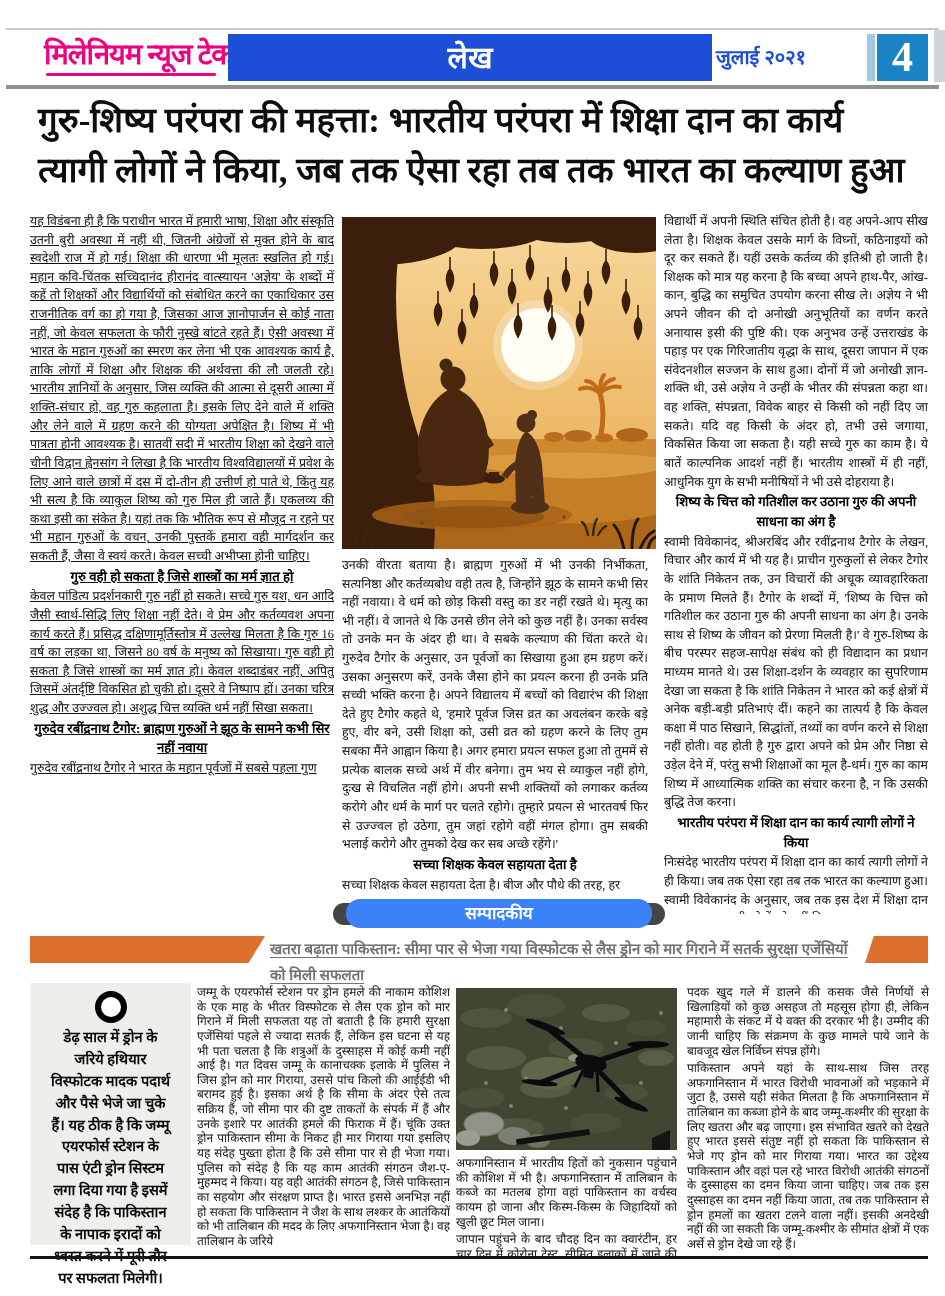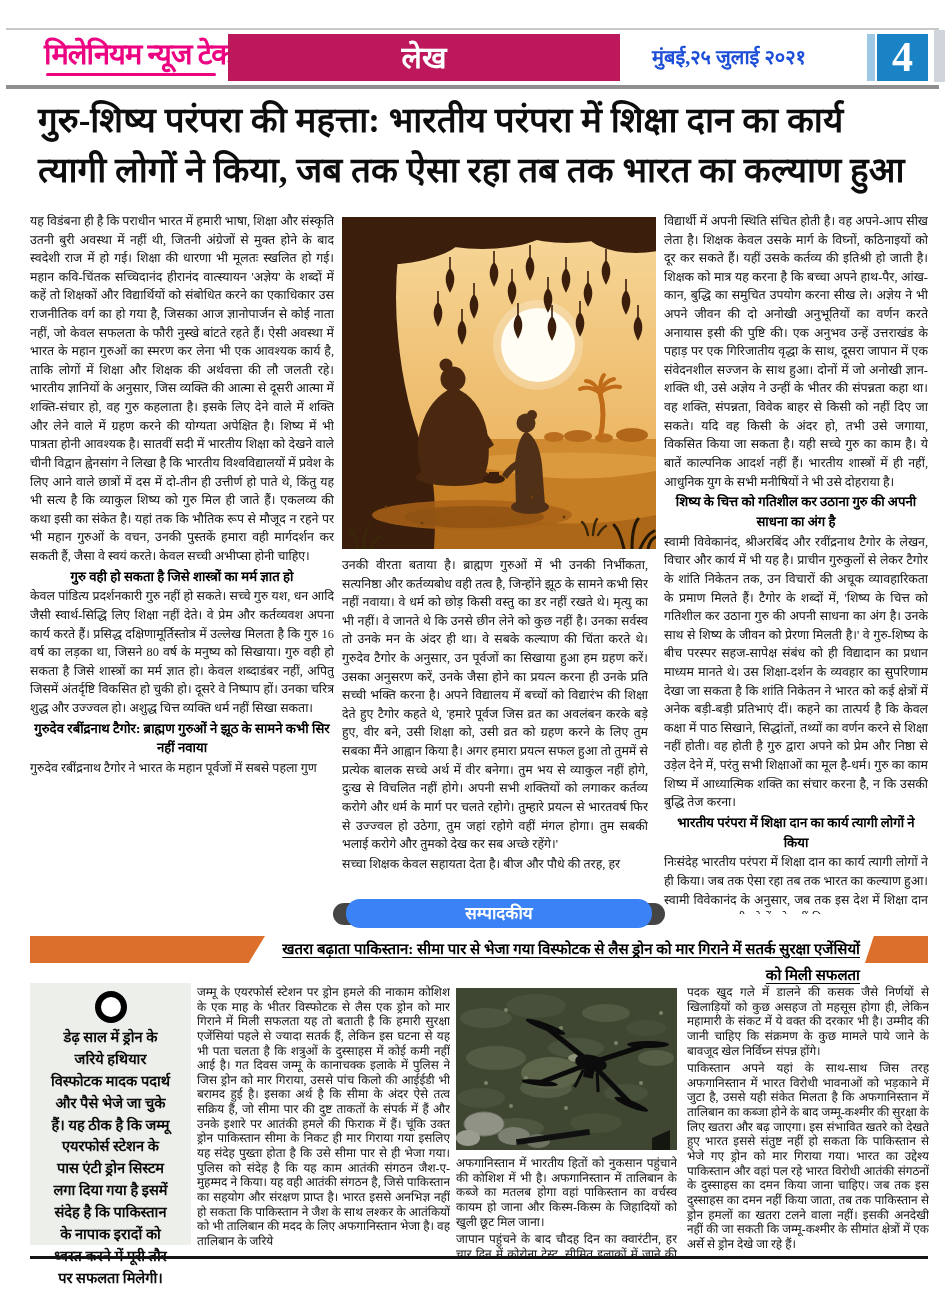--- a/index.html
+++ b/index.html
@@ -5,56 +5,56 @@
   html,body{margin:0;padding:0;background:#ffffff;}
   .page{position:relative;width:945px;height:1296px;margin:0 auto;background:#fff;
         font-family:"Liberation Serif","DejaVu Serif",serif;color:#1a1a1a;overflow:hidden;}
   .frame-top{position:absolute;left:6px;top:28px;width:933px;height:2px;background:#c9c9c9;}
   .edge-right{position:absolute;left:934px;top:30px;width:11px;height:52px;background:#cfd5da;}
 
   
   .masthead{position:absolute;left:44px;top:40px;font-size:29px;font-weight:bold;color:#ec0382;
             letter-spacing:-1px;line-height:1;white-space:nowrap;}
   .masthead-underline{position:absolute;left:46px;top:73px;width:170px;height:3px;background:#ec0382;border-radius:2px;}
-  .section-band{position:absolute;left:228px;top:34px;width:392px;height:47px;background:#be185d;}
+  .section-band{position:absolute;left:228px;top:34px;width:484px;height:47px;background:#1d4ed8;}
   .section-label{display:block;color:#fff;font-size:30px;font-weight:bold;line-height:47px;text-align:center;}
   .date-line{position:absolute;left:632px;top:34px;width:194px;height:47px;font-size:20px;font-weight:bold;
              text-align:center;line-height:47px;color:#1d4ed8;white-space:nowrap;}
   .pageno-stripe{position:absolute;left:867px;top:34px;width:8px;height:47px;background:#9fc8e4;}
   .pageno{position:absolute;left:877px;top:34px;width:51px;height:47px;background:#1a83c5;color:#fff;
           font-size:42px;font-weight:bold;text-align:center;line-height:47px;}
   .header-rule{position:absolute;left:6px;top:85px;width:933px;height:4px;background:#8f8f8f;}
 
   
   .headline{position:absolute;left:38px;top:96px;width:868px;text-align:left;font-weight:bold;
             font-size:35px;line-height:1.42;color:#0d0d0d;}
 
   
   .bodycol{position:absolute;font-size:12.4px;line-height:1.5;text-align:justify;overflow:hidden;color:#141414;}
   .bodycol p{margin:0 0 1px 0;}
   .sub{font-weight:bold;font-size:13.2px;margin:3px 0 2px 0;text-align:center;color:#000;}
-  .colL{left:30px;top:212px;width:304px;height:702px;}
+  .colL{left:30px;top:212px;width:304px;height:702px;text-decoration:underline;}
   .colM{left:342px;top:556px;width:306px;height:346px;}
   .colR{left:664px;top:212px;width:264px;height:702px;}
   .illus{position:absolute;left:342px;top:217px;width:314px;height:332px;}
   .illus svg{display:block;}
 
   
   .edit-band-bg{position:absolute;left:333px;top:903px;width:332px;height:22px;background:#454545;border-radius:11px;}
   .edit-band{position:absolute;left:346px;top:899px;width:306px;height:29px;background:#3b82f6;border-radius:14px;
              color:#fff;font-weight:bold;font-size:17px;line-height:29px;text-align:center;}
 
   
   .bh-bar{position:absolute;left:30px;top:936px;width:898px;height:27px;}
   .bh-left{position:absolute;left:0;top:0;width:235px;height:27px;background:#dd6f2d;
            clip-path:polygon(0 0,100% 0,93% 100%,0 100%);}
   .bh-right{position:absolute;right:0;top:0;width:63px;height:27px;background:#dd6f2d;
             clip-path:polygon(14% 0,100% 0,100% 100%,0 100%);}
-  .bh-text{position:absolute;left:240px;right:68px;top:0;height:27px;line-height:26px;text-align:right;
-           font-weight:bold;font-size:15px;color:#000000;text-decoration:underline;text-underline-offset:3px;}
+  .bh-text{position:absolute;left:240px;right:68px;top:0;height:27px;line-height:26px;text-align:left;
+           font-weight:bold;font-size:15px;color:#737373;text-decoration:underline;text-underline-offset:3px;}
 
   
   .quote-box{position:absolute;left:30px;top:983px;width:161px;height:262px;background:#edefeb;}
   .quote-dot{width:20px;height:20px;border:6px solid #000;border-radius:50%;background:#fff;margin:8px auto 4px auto;}
   .quote-text{font-size:14.6px;font-weight:bold;text-align:center;line-height:1.5;padding:0 20px;color:#0b0b0b;}
 
   .bcol{position:absolute;font-size:11.9px;line-height:1.23;text-align:justify;overflow:hidden;color:#141414;}
   .bcol p{margin:0 0 3px 0;}
   .bcol1{left:197px;top:985px;width:253px;height:268px;}
   .bphoto{position:absolute;left:456px;top:988px;width:221px;height:162px;}
@@ -178,20 +178,21 @@
         <circle cx="190" cy="280" r="1.5"></circle>
           <circle cx="222" cy="300" r="1.5"></circle>
           <circle cx="80" cy="306" r="1.5"></circle>
           <circle cx="44" cy="290" r="1.5"></circle>
       </g>
     </svg>
   </div>
 
   <div class="bodycol colM">
     <p>उनकी वीरता बताया है। ब्राह्मण गुरुओं में भी उनकी निर्भीकता, सत्यनिष्ठा और कर्तव्यबोध वही तत्व है, जिन्होंने झूठ के सामने कभी सिर नहीं नवाया। वे धर्म को छोड़ किसी वस्तु का डर नहीं रखते थे। मृत्यु का भी नहीं। वे जानते थे कि उनसे छीन लेने को कुछ नहीं है। उनका सर्वस्व तो उनके मन के अंदर ही था। वे सबके कल्याण की चिंता करते थे। गुरुदेव टैगोर के अनुसार, उन पूर्वजों का सिखाया हुआ हम ग्रहण करें। उसका अनुसरण करें, उनके जैसा होने का प्रयत्न करना ही उनके प्रति सच्ची भक्ति करना है। अपने विद्यालय में बच्चों को विद्यारंभ की शिक्षा देते हुए टैगोर कहते थे, 'हमारे पूर्वज जिस व्रत का अवलंबन करके बड़े हुए, वीर बने, उसी शिक्षा को, उसी व्रत को ग्रहण करने के लिए तुम सबका मैंने आह्वान किया है। अगर हमारा प्रयत्न सफल हुआ तो तुममें से प्रत्येक बालक सच्चे अर्थ में वीर बनेगा। तुम भय से व्याकुल नहीं होगे, दुःख से विचलित नहीं होगे। अपनी सभी शक्तियों को लगाकर कर्तव्य करोगे और धर्म के मार्ग पर चलते रहोगे। तुम्हारे प्रयत्न से भारतवर्ष फिर से उज्ज्वल हो उठेगा, तुम जहां रहोगे वहीं मंगल होगा। तुम सबकी भलाई करोगे और तुमको देख कर सब अच्छे रहेंगे।'</p>
+    <p class="sub">सच्चा शिक्षक केवल सहायता देता है</p>
     <p>सच्चा शिक्षक केवल सहायता देता है। बीज और पौधे की तरह, हर</p>
   </div>
 
   <div class="bodycol colR">
     <p>विद्यार्थी में अपनी स्थिति संचित होती है। वह अपने-आप सीख लेता है। शिक्षक केवल उसके मार्ग के विघ्नों, कठिनाइयों को दूर कर सकते हैं। यहीं उसके कर्तव्य की इतिश्री हो जाती है। शिक्षक को मात्र यह करना है कि बच्चा अपने हाथ-पैर, आंख-कान, बुद्धि का समुचित उपयोग करना सीख ले। अज्ञेय ने भी अपने जीवन की दो अनोखी अनुभूतियों का वर्णन करते अनायास इसी की पुष्टि की। एक अनुभव उन्हें उत्तराखंड के पहाड़ पर एक गिरिजातीय वृद्धा के साथ, दूसरा जापान में एक संवेदनशील सज्जन के साथ हुआ। दोनों में जो अनोखी ज्ञान-शक्ति थी, उसे अज्ञेय ने उन्हीं के भीतर की संपन्नता कहा था। वह शक्ति, संपन्नता, विवेक बाहर से किसी को नहीं दिए जा सकते। यदि वह किसी के अंदर हो, तभी उसे जगाया, विकसित किया जा सकता है। यही सच्चे गुरु का काम है। ये बातें काल्पनिक आदर्श नहीं हैं। भारतीय शास्त्रों में ही नहीं, आधुनिक युग के सभी मनीषियों ने भी उसे दोहराया है।</p>
     <p class="sub">शिष्य के चित्त को गतिशील कर उठाना गुरु की अपनी साधना का अंग है</p>
     <p>स्वामी विवेकानंद, श्रीअरबिंद और रवींद्रनाथ टैगोर के लेखन, विचार और कार्य में भी यह है। प्राचीन गुरुकुलों से लेकर टैगोर के शांति निकेतन तक, उन विचारों की अचूक व्यावहारिकता के प्रमाण मिलते हैं। टैगोर के शब्दों में, 'शिष्य के चित्त को गतिशील कर उठाना गुरु की अपनी साधना का अंग है। उनके साथ से शिष्य के जीवन को प्रेरणा मिलती है।' वे गुरु-शिष्य के बीच परस्पर सहज-सापेक्ष संबंध को ही विद्यादान का प्रधान माध्यम मानते थे। उस शिक्षा-दर्शन के व्यवहार का सुपरिणाम देखा जा सकता है कि शांति निकेतन ने भारत को कई क्षेत्रों में अनेक बड़ी-बड़ी प्रतिभाएं दीं। कहने का तात्पर्य है कि केवल कक्षा में पाठ सिखाने, सिद्धांतों, तथ्यों का वर्णन करने से शिक्षा नहीं होती। वह होती है गुरु द्वारा अपने को प्रेम और निष्ठा से उड़ेल देने में, परंतु सभी शिक्षाओं का मूल है-धर्म। गुरु का काम शिष्य में आध्यात्मिक शक्ति का संचार करना है, न कि उसकी बुद्धि तेज करना।</p>
     <p class="sub">भारतीय परंपरा में शिक्षा दान का कार्य त्यागी लोगों ने किया</p>
     <p>निःसंदेह भारतीय परंपरा में शिक्षा दान का कार्य त्यागी लोगों ने ही किया। जब तक ऐसा रहा तब तक भारत का कल्याण हुआ। स्वामी विवेकानंद के अनुसार, जब तक इस देश में शिक्षा दान का भार पुनः त्यागी लोगों को नहीं दिया जाता, तब तक भारत को दूसरे देशों के तलवे चाटने होंगे।</p>
   </div>

